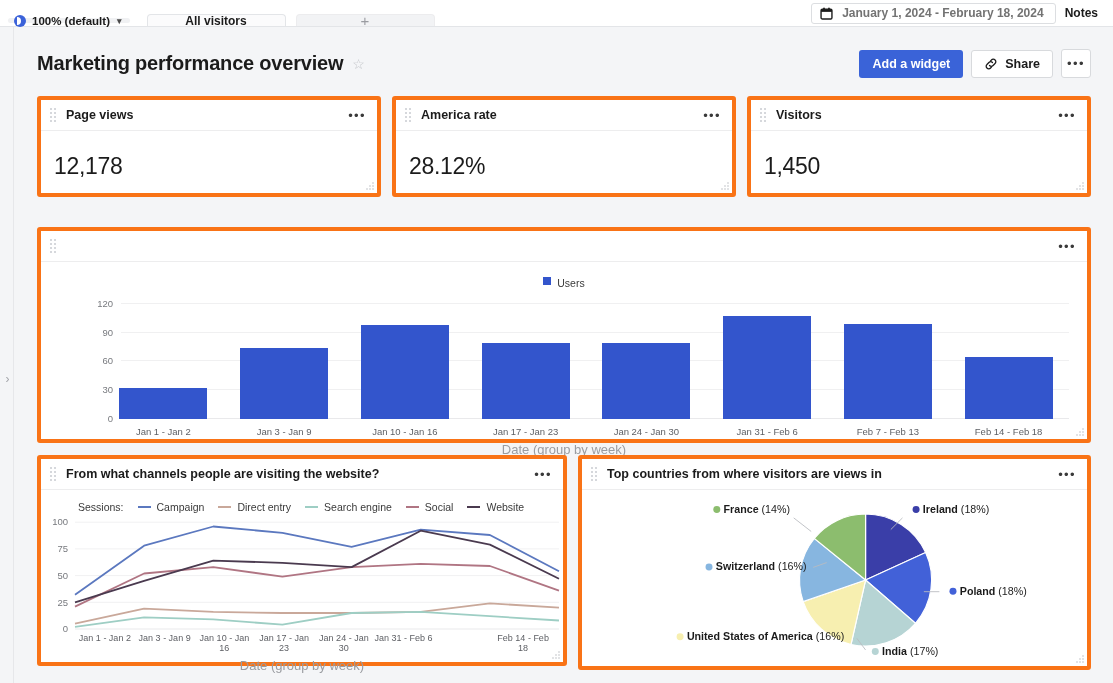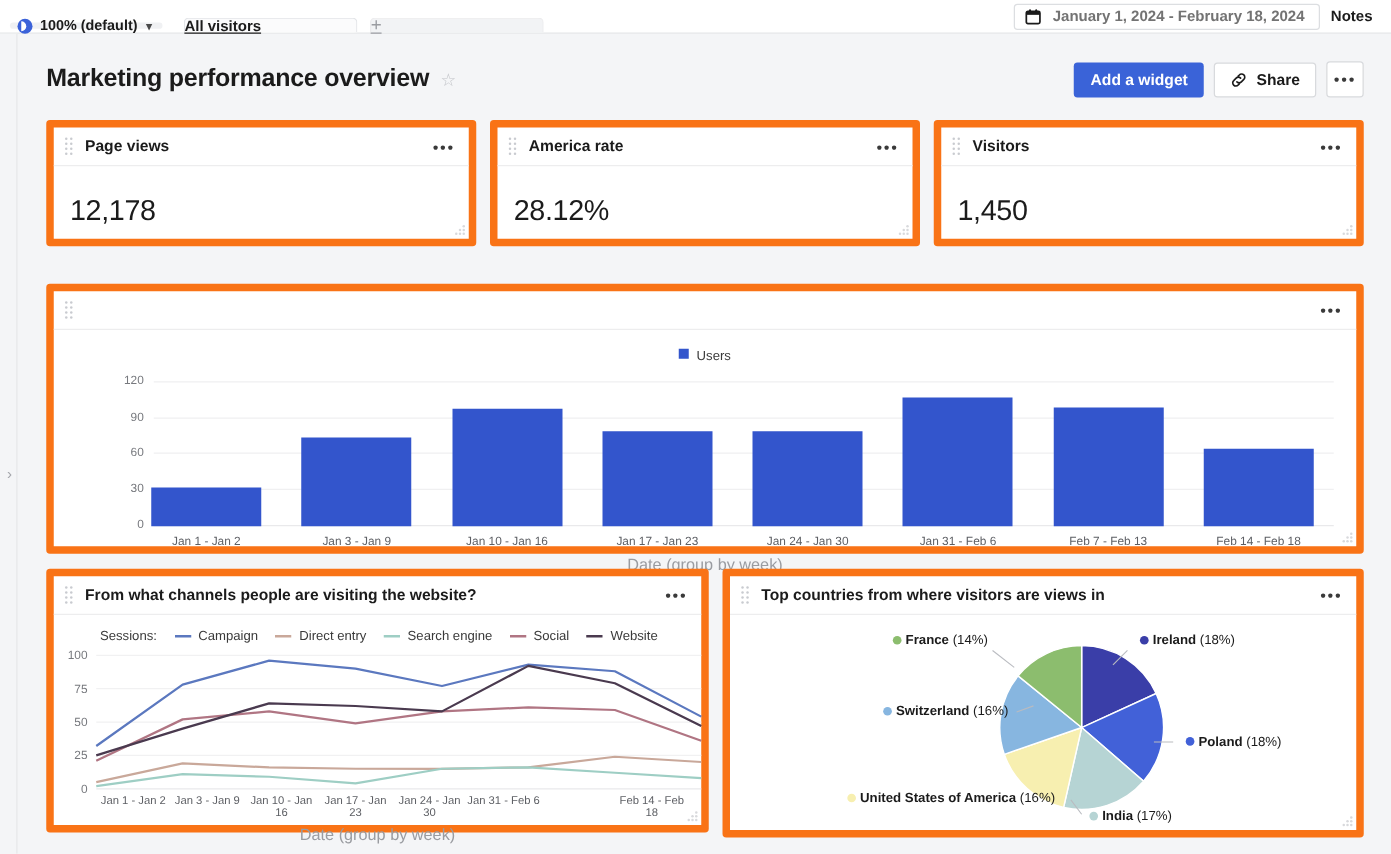--- a/index.html
+++ b/index.html
@@ -37,23 +37,23 @@
     content:""; position:absolute; left:3px; top:2px;
     width:4px; height:8px; background:#fff; border-radius:0 4px 4px 0;
   }
   .caret { font-size: 9px; color: #4a4a4a; margin-left: 1px; }
 
   .tabs { display: flex; align-items: stretch; margin-left: 17px; }
   .tab {
     width: 139px; background: #fbfbfc;
     border: 1px solid #e3e5e8; border-bottom: none;
     border-radius: 4px 4px 0 0;
-    display: flex; align-items: center; 
+    display: flex; align-items: center; justify-content: center;
     font-size: 12px; font-weight: 700; color: #1b1b1b;
-    cursor: pointer; margin-top: 14px; text-decoration: underline;
+    cursor: pointer; margin-top: 14px;
   }
   .tab.add {
     width: 139px; background: #f2f3f5; border-color: #ececee;
     color: #9a9ca1; font-size: 15px; font-weight: 400; margin-left: 10px;
   }
 
   .topbar-right {
     margin-left: auto; display: flex; align-items: center; gap: 0;
     padding-right: 6px;
   }
@@ -100,21 +100,21 @@
   .btn-icon {
     background: #fff; border: 1px solid #d8dadd; border-radius: 3px;
     width: 30px; height: 29px; cursor: pointer;
     display: flex; align-items: center; justify-content: center;
   }
   .dots { letter-spacing: 1.4px; font-size: 13px; color: #3a3a3a; line-height: 1; }
 
   
   .grid-row { display: flex; gap: 11px; padding: 0 22px; margin-top: 18px; }
   .widget {
-    background: #fff; border: 6px solid #f97316; border-radius: 3px;
+    background: #fff; border: 4px solid #f97316; border-radius: 3px;
     position: relative;
   }
   .widget-head {
     display: flex; align-items: center; height: 31px;
     padding: 0 11px 0 8px; border-bottom: 1px solid #ededee;
   }
   .drag-handle {
     width: 9px; height: 13px; cursor: grab; flex: 0 0 auto; margin-right: 8px;
     display: grid; grid-template-columns: 3px 3px; grid-template-rows: repeat(4, 3px);
     gap: 1px; align-content: center; justify-content: center;

